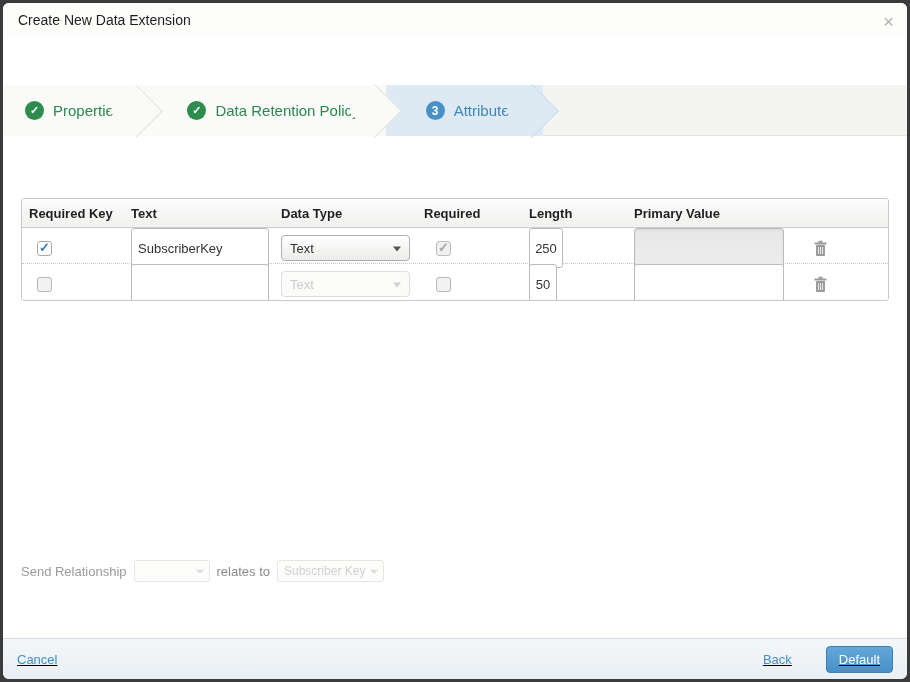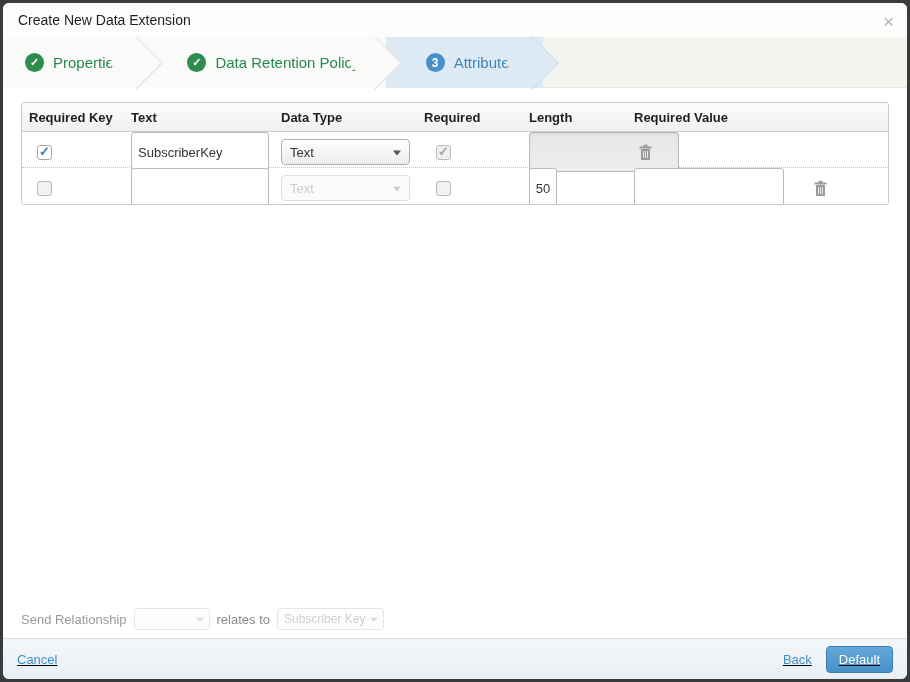--- a/index.html
+++ b/index.html
@@ -5,21 +5,21 @@
   * { margin:0; padding:0; box-sizing:border-box; }
   html,body { width:910px; height:682px; overflow:hidden; }
   body {
     background:#3b3b3b;
     font-family:"Liberation Sans", sans-serif;
     position:relative;
   }
   .modal {
     position:absolute; left:3px; top:3px; width:904px; height:676px;
     background:#ffffff; border-radius:6px; overflow:hidden;
-    display:flex; flex-direction:column;
+    display:flex; flex-direction:column;gap:48px;
   }
   
   .titlebar {
     height:34px; background:#fdfdfb; flex:0 0 34px;
     display:flex; align-items:center; padding:0 15px; position:relative;
   }
   .titlebar .title { font-size:14px; color:#1e1e1e; }
   .close {
     position:absolute; right:13px; top:50%; transform:translateY(-42%);
     font-size:19px; color:#b4b4b4; cursor:pointer; line-height:1;
@@ -138,21 +138,21 @@
   }
   
   .footer {
     flex:0 0 41px; height:41px;
     background:linear-gradient(#f4f7f9,#e9eff3);
     border-top:1px solid #d4dce1;
     display:flex; align-items:center; padding:0 14px;text-decoration:underline;
   }
   .link { font-size:13px; color:#3f8fc9; cursor:pointer; text-decoration:none; }
   .footer .spacer { flex:1; }
-  .back { margin-right:14px; }
+  .back { margin-right:34px; }
   .btn-complete {
     background:linear-gradient(#65a7d9,#4690c8);
     border:1px solid #3a7eb4; border-radius:4px;
     color:#fff; font-size:13px; padding:5px 12px; cursor:pointer;
     font-family:"Liberation Sans", sans-serif;
   }
 </style>
 </head>
 <body>
 
@@ -180,21 +180,21 @@
 
   <div class="content">
 
     <div class="table">
       <div class="thead">
         <div class="hcell">Required Key</div>
         <div class="hcell">Text</div>
         <div class="hcell">Data Type</div>
         <div class="hcell">Required</div>
         <div class="hcell">Length</div>
-        <div class="hcell">Required Value</div>
+        <div class="hcell">Primary Value</div>
         <div class="hcell"></div>
       </div>
 
       <div class="trow sep">
         <div class="tcell">
           <span class="cb pk checked">
             <span class="mark">✓</span>
           </span>
         </div>
         <div class="tcell">
@@ -203,20 +203,23 @@
         <div class="tcell">
           <div class="select">
             <span>Text</span>
             <span class="caret"></span>
           </div>
         </div>
         <div class="tcell">
           <span class="cb req disabled">
             <span class="mark">✓</span>
           </span>
+        </div>
+        <div class="tcell">
+          <input class="tin len" type="text" value="250" style="">
         </div>
         <div class="tcell">
           <input class="tin def disabled" type="text" disabled="" value="" style="">
         </div>
         <div class="tcell">
           <span class="trash">
             <svg width="15" height="17" viewBox="0 0 15 17">
               <rect x="3" y="5" width="9" height="11" rx="1" fill="#9a9a9a"></rect>
               <rect x="1.5" y="2.5" width="12" height="2" rx="0.5" fill="#9a9a9a"></rect>
               <rect x="5.5" y="0.8" width="4" height="2" rx="0.5" fill="#9a9a9a"></rect>

